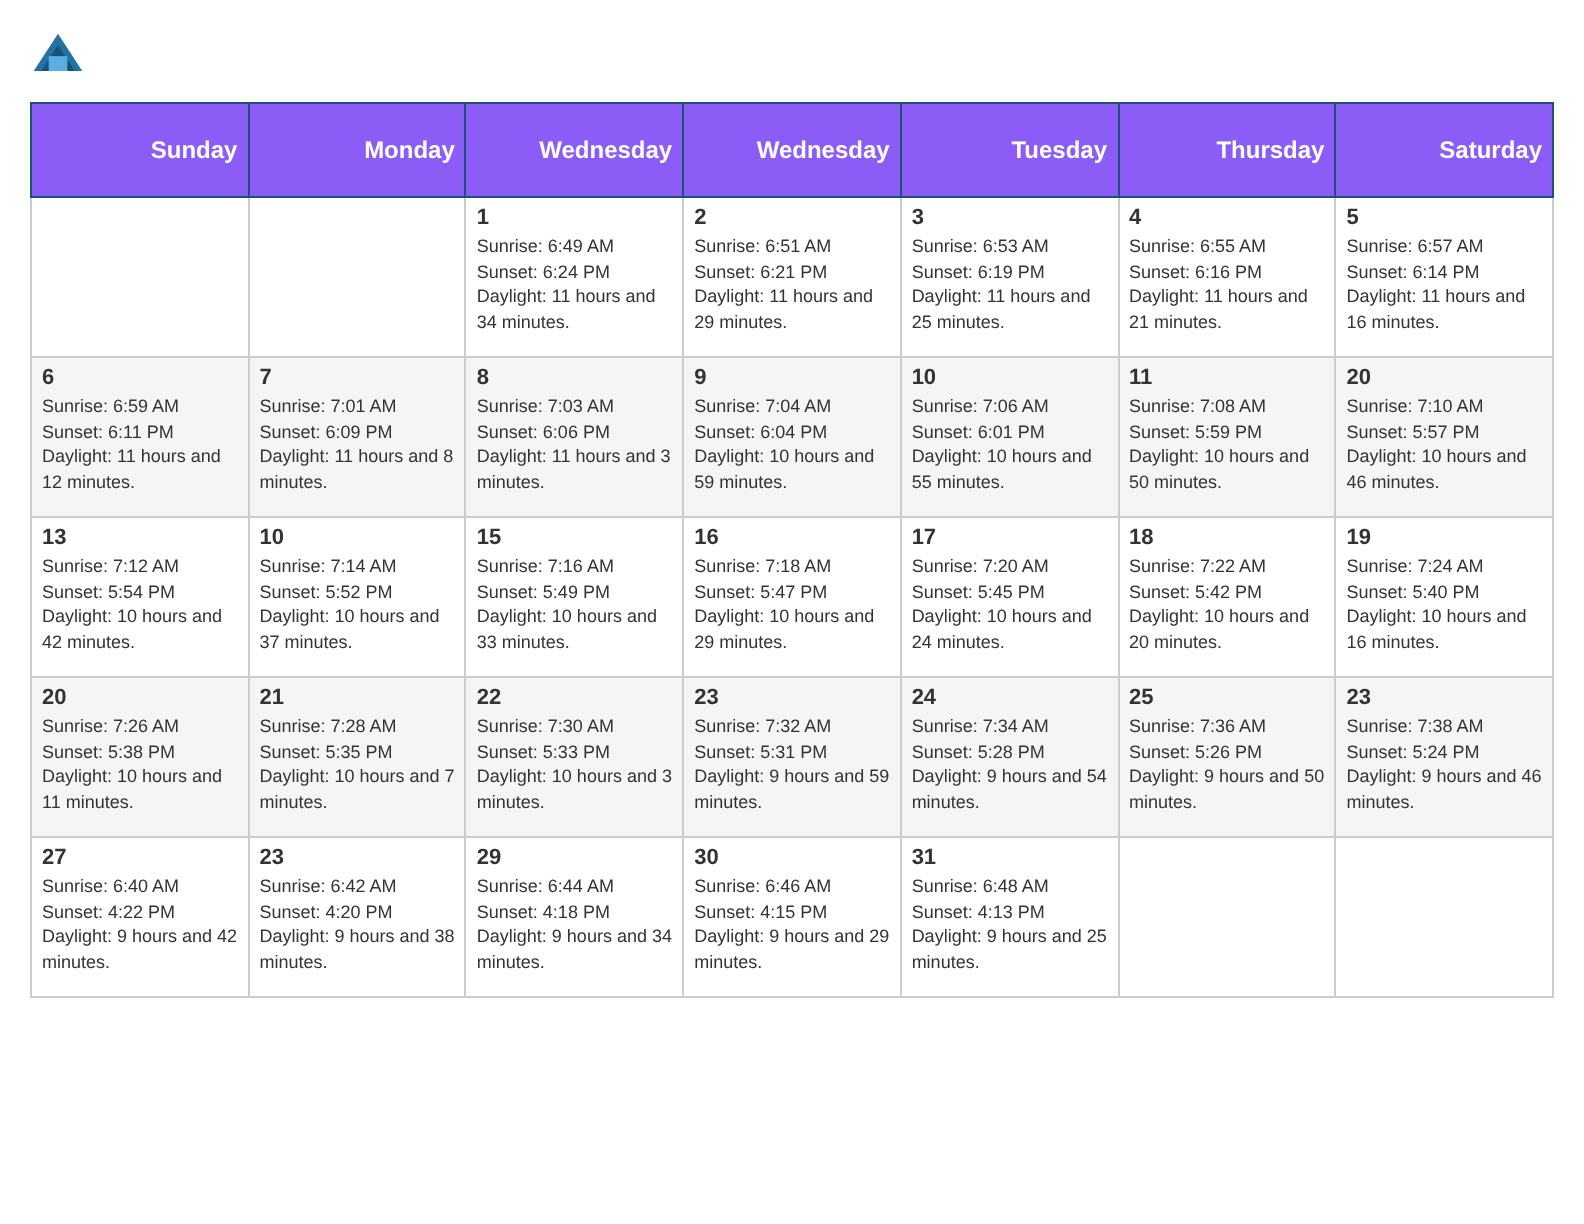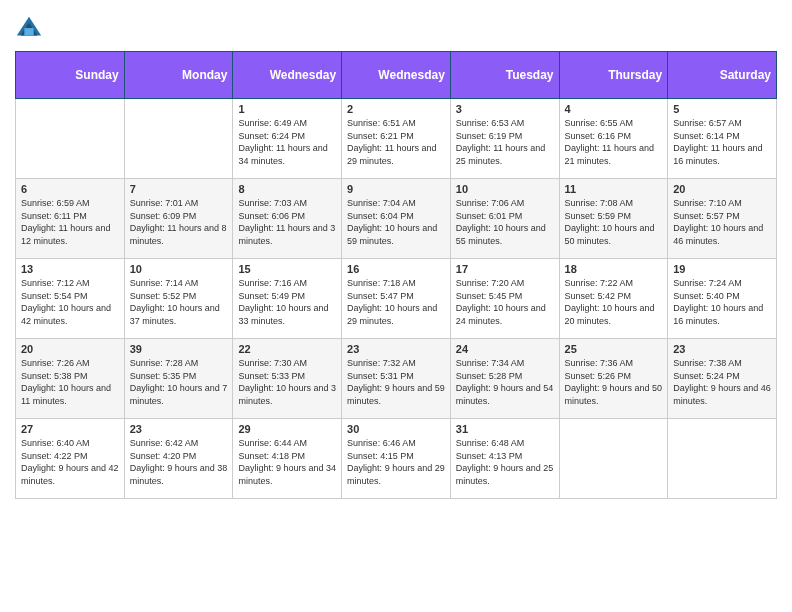--- a/index.html
+++ b/index.html
@@ -214,21 +214,21 @@
             <span class="day-number">19</span>
             <div class="day-info">Sunrise: 7:24 AM<br>Sunset: 5:40 PM<br>Daylight: 10 hours and 16 minutes.</div>
           </td>
         </tr>
         <tr>
           <td>
             <span class="day-number">20</span>
             <div class="day-info">Sunrise: 7:26 AM<br>Sunset: 5:38 PM<br>Daylight: 10 hours and 11 minutes.</div>
           </td>
           <td>
-            <span class="day-number">39</span>
+            <span class="day-number">21</span>
             <div class="day-info">Sunrise: 7:28 AM<br>Sunset: 5:35 PM<br>Daylight: 10 hours and 7 minutes.</div>
           </td>
           <td>
             <span class="day-number">22</span>
             <div class="day-info">Sunrise: 7:30 AM<br>Sunset: 5:33 PM<br>Daylight: 10 hours and 3 minutes.</div>
           </td>
           <td>
             <span class="day-number">23</span>
             <div class="day-info">Sunrise: 7:32 AM<br>Sunset: 5:31 PM<br>Daylight: 9 hours and 59 minutes.</div>
           </td>

